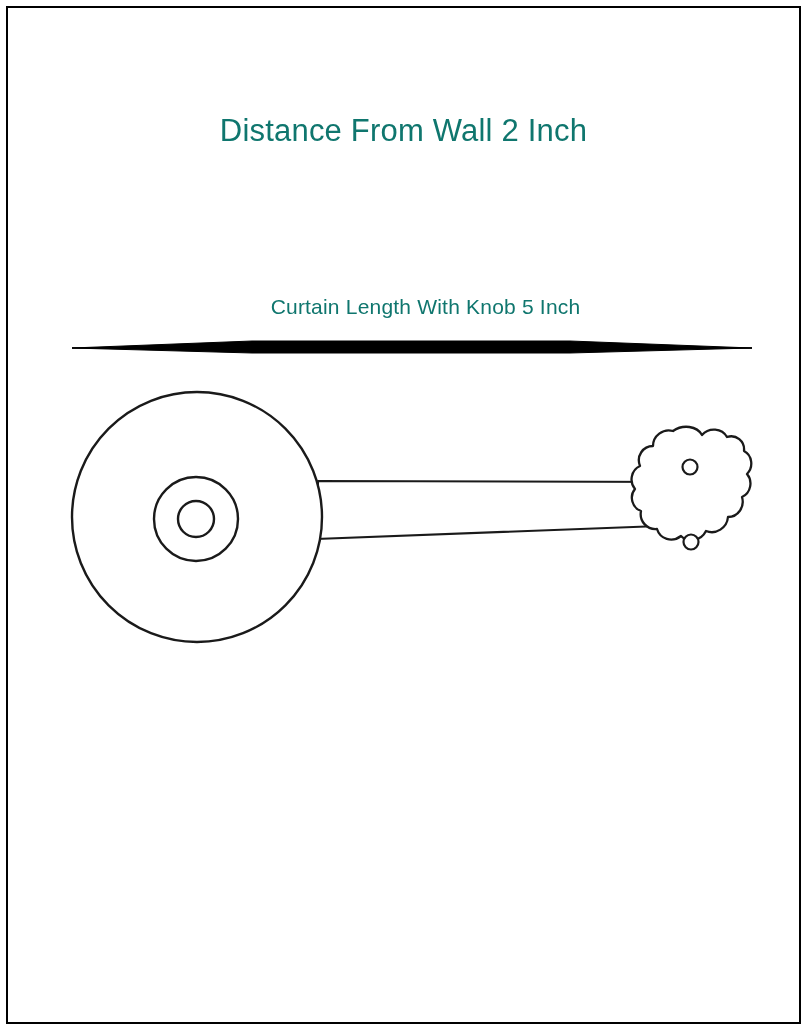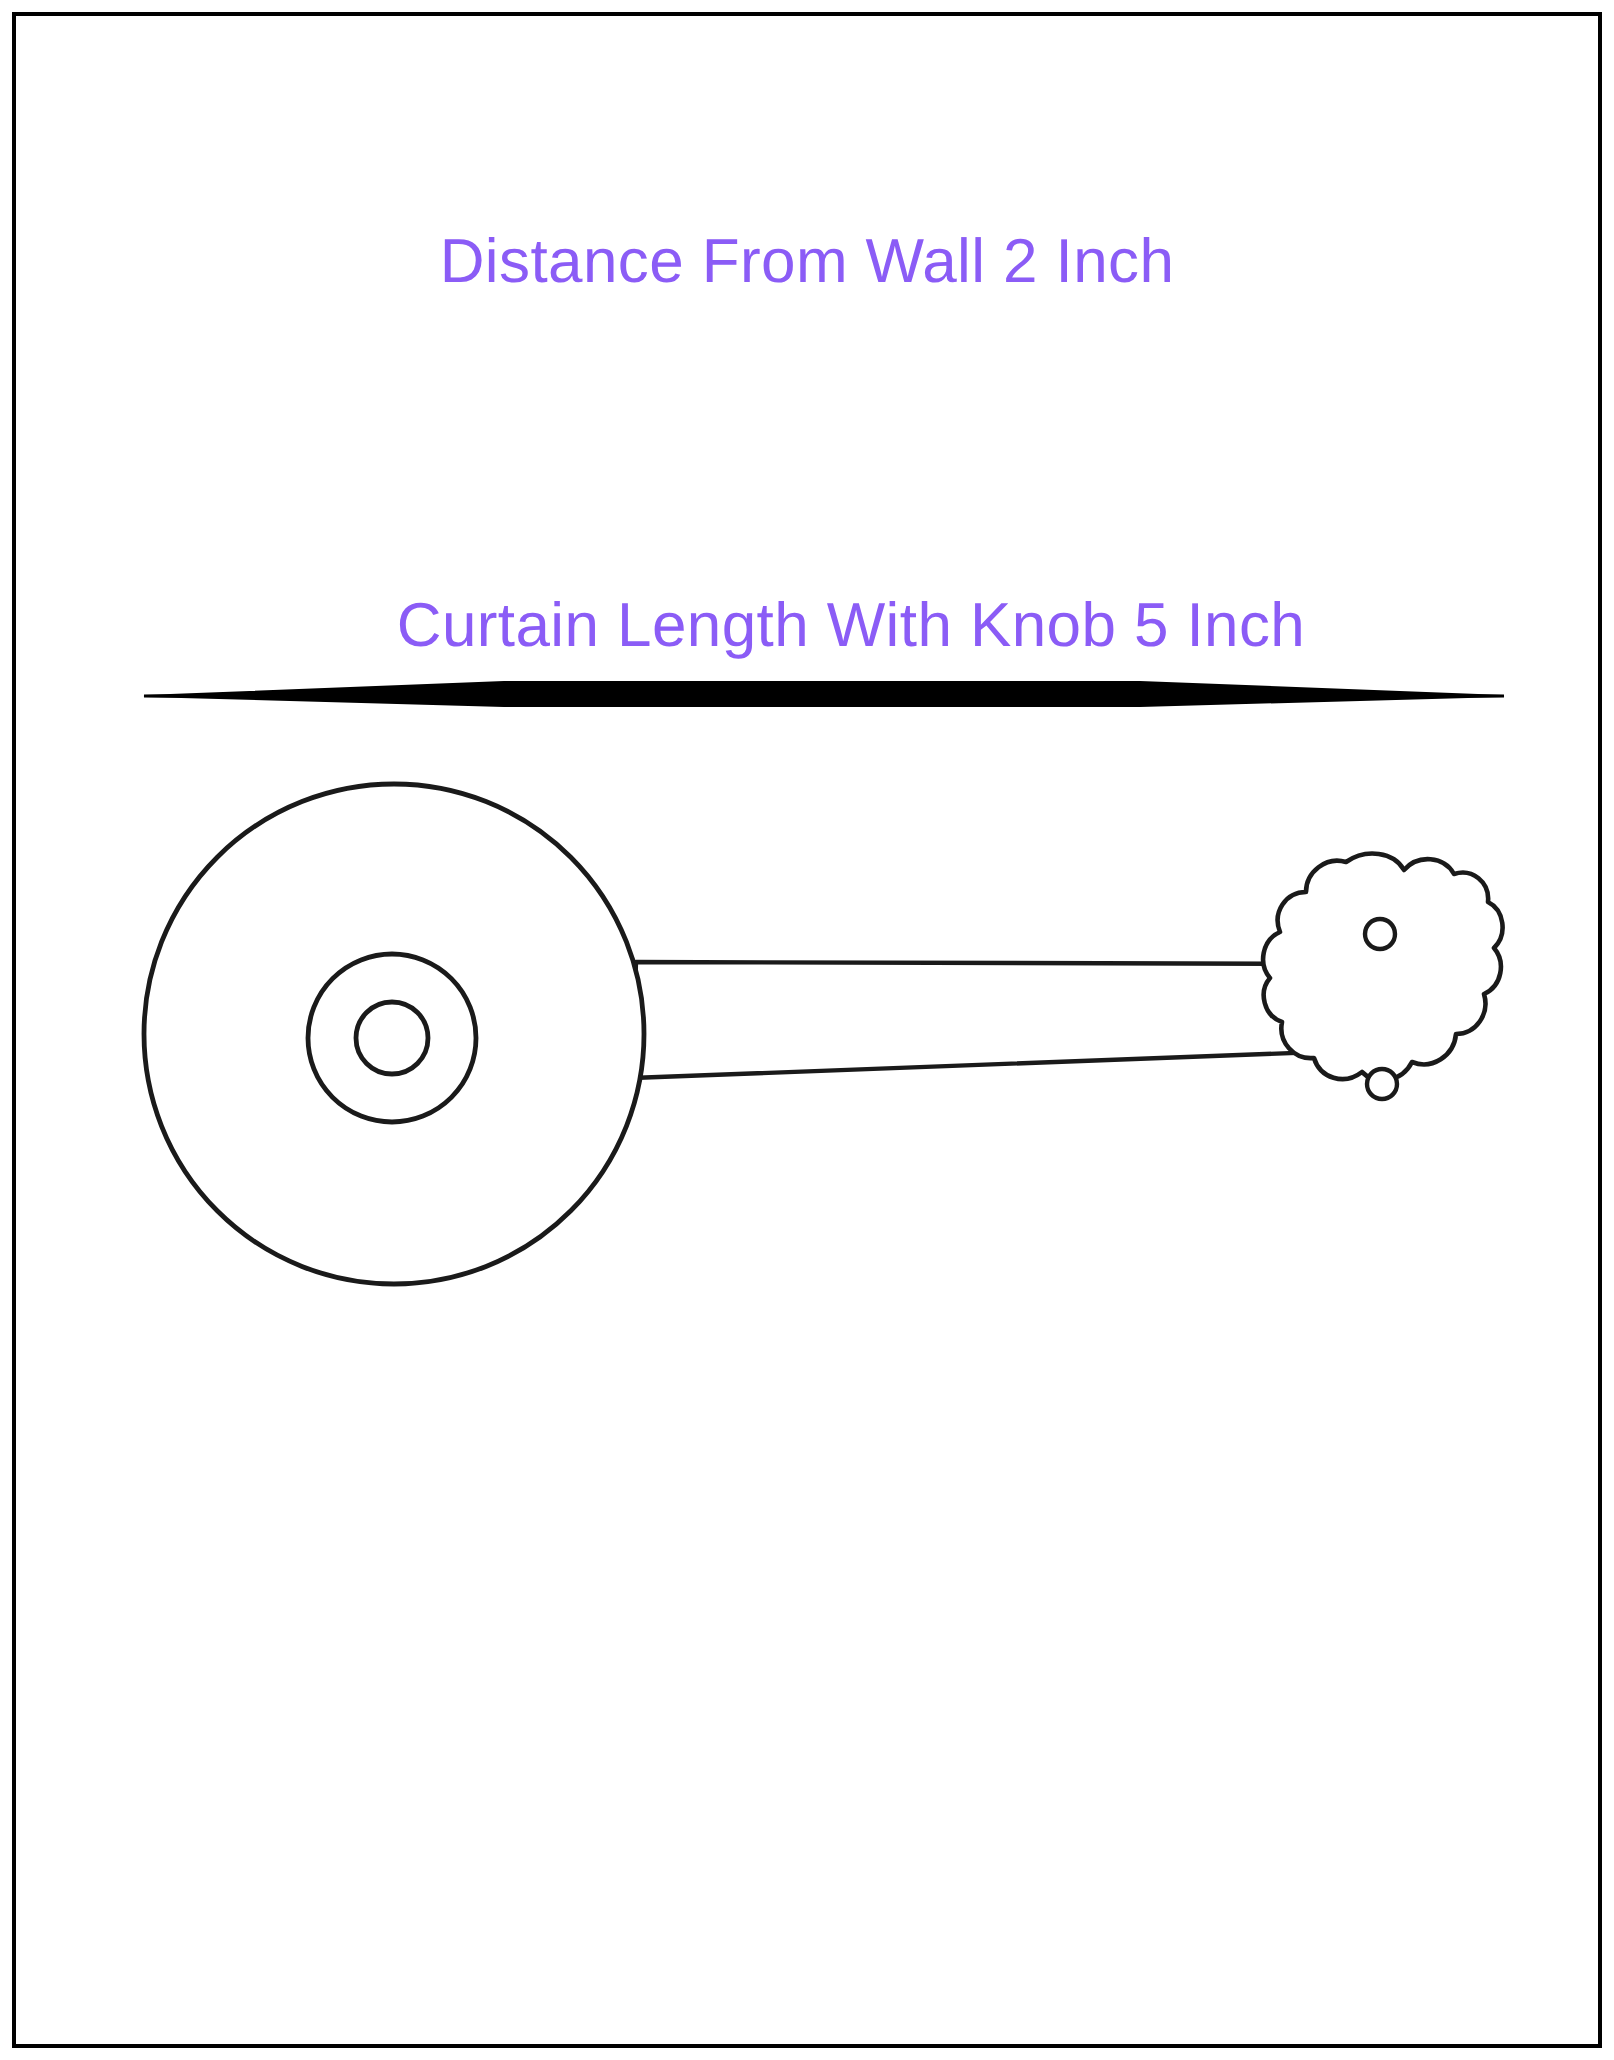--- a/index.html
+++ b/index.html
@@ -19,36 +19,36 @@
     left: 6px;
     top: 6px;
     width: 795px;
     height: 1018px;
     border: 2px solid #000000;
     box-sizing: border-box;
     background: #ffffff;
   }
   .label {
     position: absolute;
-    color: #8b5cf6;
+    color: #0f766e;
     white-space: nowrap;
     text-align: center;
   }
   #label-distance {
     left: 0;
     right: 0;
     top: 113px;
     font-size: 31px;
     letter-spacing: 0.2px;
   }
   #label-curtain {
     left: 0;
     right: 0;
     top: 295px;
-    font-size: 31px;
+    font-size: 21px;
     letter-spacing: 0.2px;
     margin-left: 44px;
   }
   #drawing {
     position: absolute;
     left: 0;
     top: 0;
     width: 807px;
     height: 1030px;
   }

